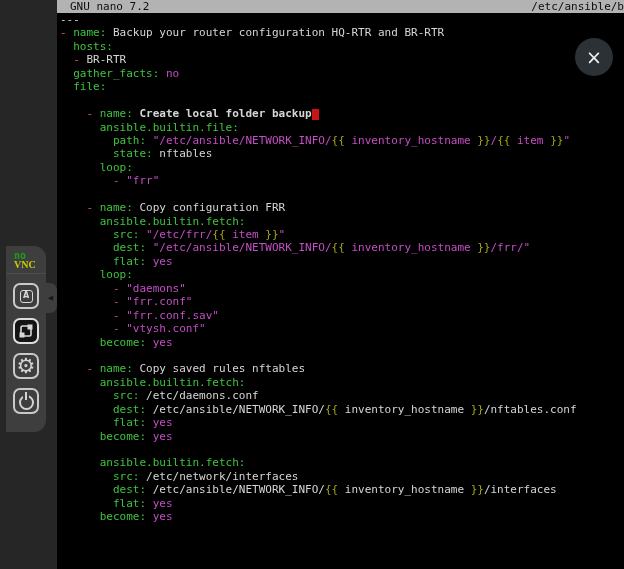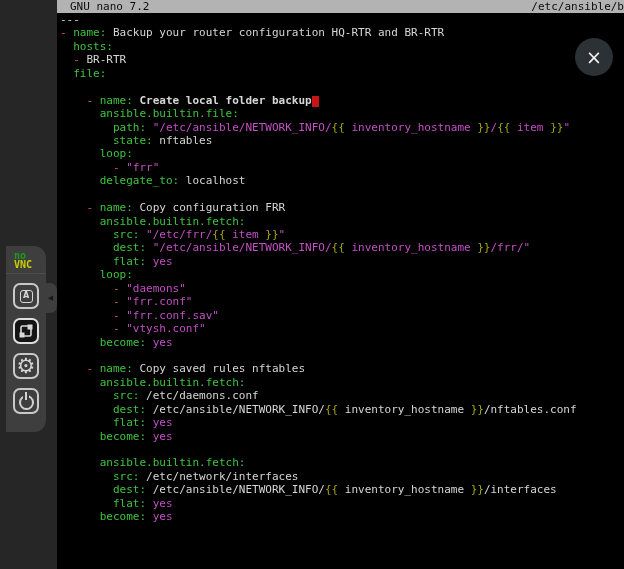--- a/index.html
+++ b/index.html
@@ -66,29 +66,29 @@
 <div class="terminal">
   <div class="nano-titlebar">
     <span class="tb-left">GNU nano 7.2</span>
     <span class="tb-right">/etc/ansible/b</span>
   </div>
   <div class="editor-content">
       <div class="line"><span style="color: rgb(214, 214, 214);">---</span></div>
       <div class="line"><span style="color: rgb(205, 92, 92);">- </span><span style="color: rgb(62, 196, 62);">name:</span><span style="color: rgb(214, 214, 214);"> Backup your router configuration HQ-RTR and BR-RTR</span></div>
       <div class="line"><span style="color: rgb(214, 214, 214);">  </span><span style="color: rgb(62, 196, 62);">hosts:</span></div>
       <div class="line"><span style="color: rgb(214, 214, 214);">  </span><span style="color: rgb(205, 92, 92);">- </span><span style="color: rgb(214, 214, 214);">BR-RTR</span></div>
+      <div class="line"><span style="color: rgb(214, 214, 214);">  </span><span style="color: rgb(62, 196, 62);">gather_facts:</span><span style="color: rgb(214, 214, 214);"> </span><span style="color: rgb(196, 78, 196);">no</span></div>
       <div class="line"><span style="color: rgb(214, 214, 214);">  </span><span style="color: rgb(62, 196, 62);">file:</span></div>
       <div class="line">&nbsp;</div>
       <div class="line"><span style="color: rgb(214, 214, 214);">    </span><span style="color: rgb(205, 92, 92);">- </span><span style="color: rgb(62, 196, 62);">name:</span><span style="color: rgb(214, 214, 214); font-weight: bold;"> Create local folder backup</span><span class="cursor" style="background: rgb(200, 20, 20);">&nbsp;</span></div>
       <div class="line"><span style="color: rgb(214, 214, 214);">      </span><span style="color: rgb(62, 196, 62);">ansible.builtin.file:</span></div>
       <div class="line"><span style="color: rgb(214, 214, 214);">        </span><span style="color: rgb(62, 196, 62);">path:</span><span style="color: rgb(214, 214, 214);"> </span><span style="color: rgb(196, 78, 196);">"/etc/ansible/NETWORK_INFO/</span><span style="color: rgb(163, 163, 23);">{{</span><span style="color: rgb(196, 78, 196);"> inventory_hostname </span><span style="color: rgb(163, 163, 23);">}}</span><span style="color: rgb(196, 78, 196);">/</span><span style="color: rgb(163, 163, 23);">{{</span><span style="color: rgb(196, 78, 196);"> item </span><span style="color: rgb(163, 163, 23);">}}</span><span style="color: rgb(196, 78, 196);">"</span></div>
       <div class="line"><span style="color: rgb(214, 214, 214);">        </span><span style="color: rgb(62, 196, 62);">state:</span><span style="color: rgb(214, 214, 214);"> nftables</span></div>
       <div class="line"><span style="color: rgb(214, 214, 214);">      </span><span style="color: rgb(62, 196, 62);">loop:</span></div>
       <div class="line"><span style="color: rgb(214, 214, 214);">        </span><span style="color: rgb(205, 92, 92);">- </span><span style="color: rgb(196, 78, 196);">"frr"</span></div>
-      <div class="line"><span style="color: rgb(214, 214, 214);">      </span><span style="color: rgb(62, 196, 62);">delegate_to:</span><span style="color: rgb(214, 214, 214);"> localhost</span></div>
       <div class="line">&nbsp;</div>
       <div class="line"><span style="color: rgb(214, 214, 214);">    </span><span style="color: rgb(205, 92, 92);">- </span><span style="color: rgb(62, 196, 62);">name:</span><span style="color: rgb(214, 214, 214);"> Copy configuration FRR</span></div>
       <div class="line"><span style="color: rgb(214, 214, 214);">      </span><span style="color: rgb(62, 196, 62);">ansible.builtin.fetch:</span></div>
       <div class="line"><span style="color: rgb(214, 214, 214);">        </span><span style="color: rgb(62, 196, 62);">src:</span><span style="color: rgb(214, 214, 214);"> </span><span style="color: rgb(196, 78, 196);">"/etc/frr/</span><span style="color: rgb(163, 163, 23);">{{</span><span style="color: rgb(196, 78, 196);"> item </span><span style="color: rgb(163, 163, 23);">}}</span><span style="color: rgb(196, 78, 196);">"</span></div>
       <div class="line"><span style="color: rgb(214, 214, 214);">        </span><span style="color: rgb(62, 196, 62);">dest:</span><span style="color: rgb(214, 214, 214);"> </span><span style="color: rgb(196, 78, 196);">"/etc/ansible/NETWORK_INFO/</span><span style="color: rgb(163, 163, 23);">{{</span><span style="color: rgb(196, 78, 196);"> inventory_hostname </span><span style="color: rgb(163, 163, 23);">}}</span><span style="color: rgb(196, 78, 196);">/frr/"</span></div>
       <div class="line"><span style="color: rgb(214, 214, 214);">        </span><span style="color: rgb(62, 196, 62);">flat:</span><span style="color: rgb(214, 214, 214);"> </span><span style="color: rgb(196, 78, 196);">yes</span></div>
       <div class="line"><span style="color: rgb(214, 214, 214);">      </span><span style="color: rgb(62, 196, 62);">loop:</span></div>
       <div class="line"><span style="color: rgb(214, 214, 214);">        </span><span style="color: rgb(205, 92, 92);">- </span><span style="color: rgb(196, 78, 196);">"daemons"</span></div>
       <div class="line"><span style="color: rgb(214, 214, 214);">        </span><span style="color: rgb(205, 92, 92);">- </span><span style="color: rgb(196, 78, 196);">"frr.conf"</span></div>
       <div class="line"><span style="color: rgb(214, 214, 214);">        </span><span style="color: rgb(205, 92, 92);">- </span><span style="color: rgb(196, 78, 196);">"frr.conf.sav"</span></div>
@@ -108,21 +108,21 @@
       <div class="line"><span style="color: rgb(214, 214, 214);">        </span><span style="color: rgb(62, 196, 62);">flat:</span><span style="color: rgb(214, 214, 214);"> </span><span style="color: rgb(196, 78, 196);">yes</span></div>
       <div class="line"><span style="color: rgb(214, 214, 214);">      </span><span style="color: rgb(62, 196, 62);">become:</span><span style="color: rgb(214, 214, 214);"> </span><span style="color: rgb(196, 78, 196);">yes</span></div>
     </div>
 </div>
 
 <div class="left-strip"></div>
 
 <div class="control-panel">
   <div class="vnc-logo">
     <span class="logo-no" style="color: rgb(29, 155, 29);">no</span>
-    <span class="logo-vnc" style="color: rgb(198, 207, 0);">VNC</span>
+    <span class="logo-vnc" style="color: rgb(198, 207, 0); font-family: Liberation Serif, serif;">VNC</span>
   </div>
 
   <button class="cp-btn" title="">
     <span class="keycap">A</span>
   </button>
 
   <button class="cp-btn active">
     <span style="display:block;width:16px;height:16px;">
       <svg width="16" height="16" viewBox="0 0 16 16">
         <rect x="3" y="3" width="10" height="10" rx="1.5" fill="none" stroke="#d8d8d8" stroke-width="1.6"></rect>

